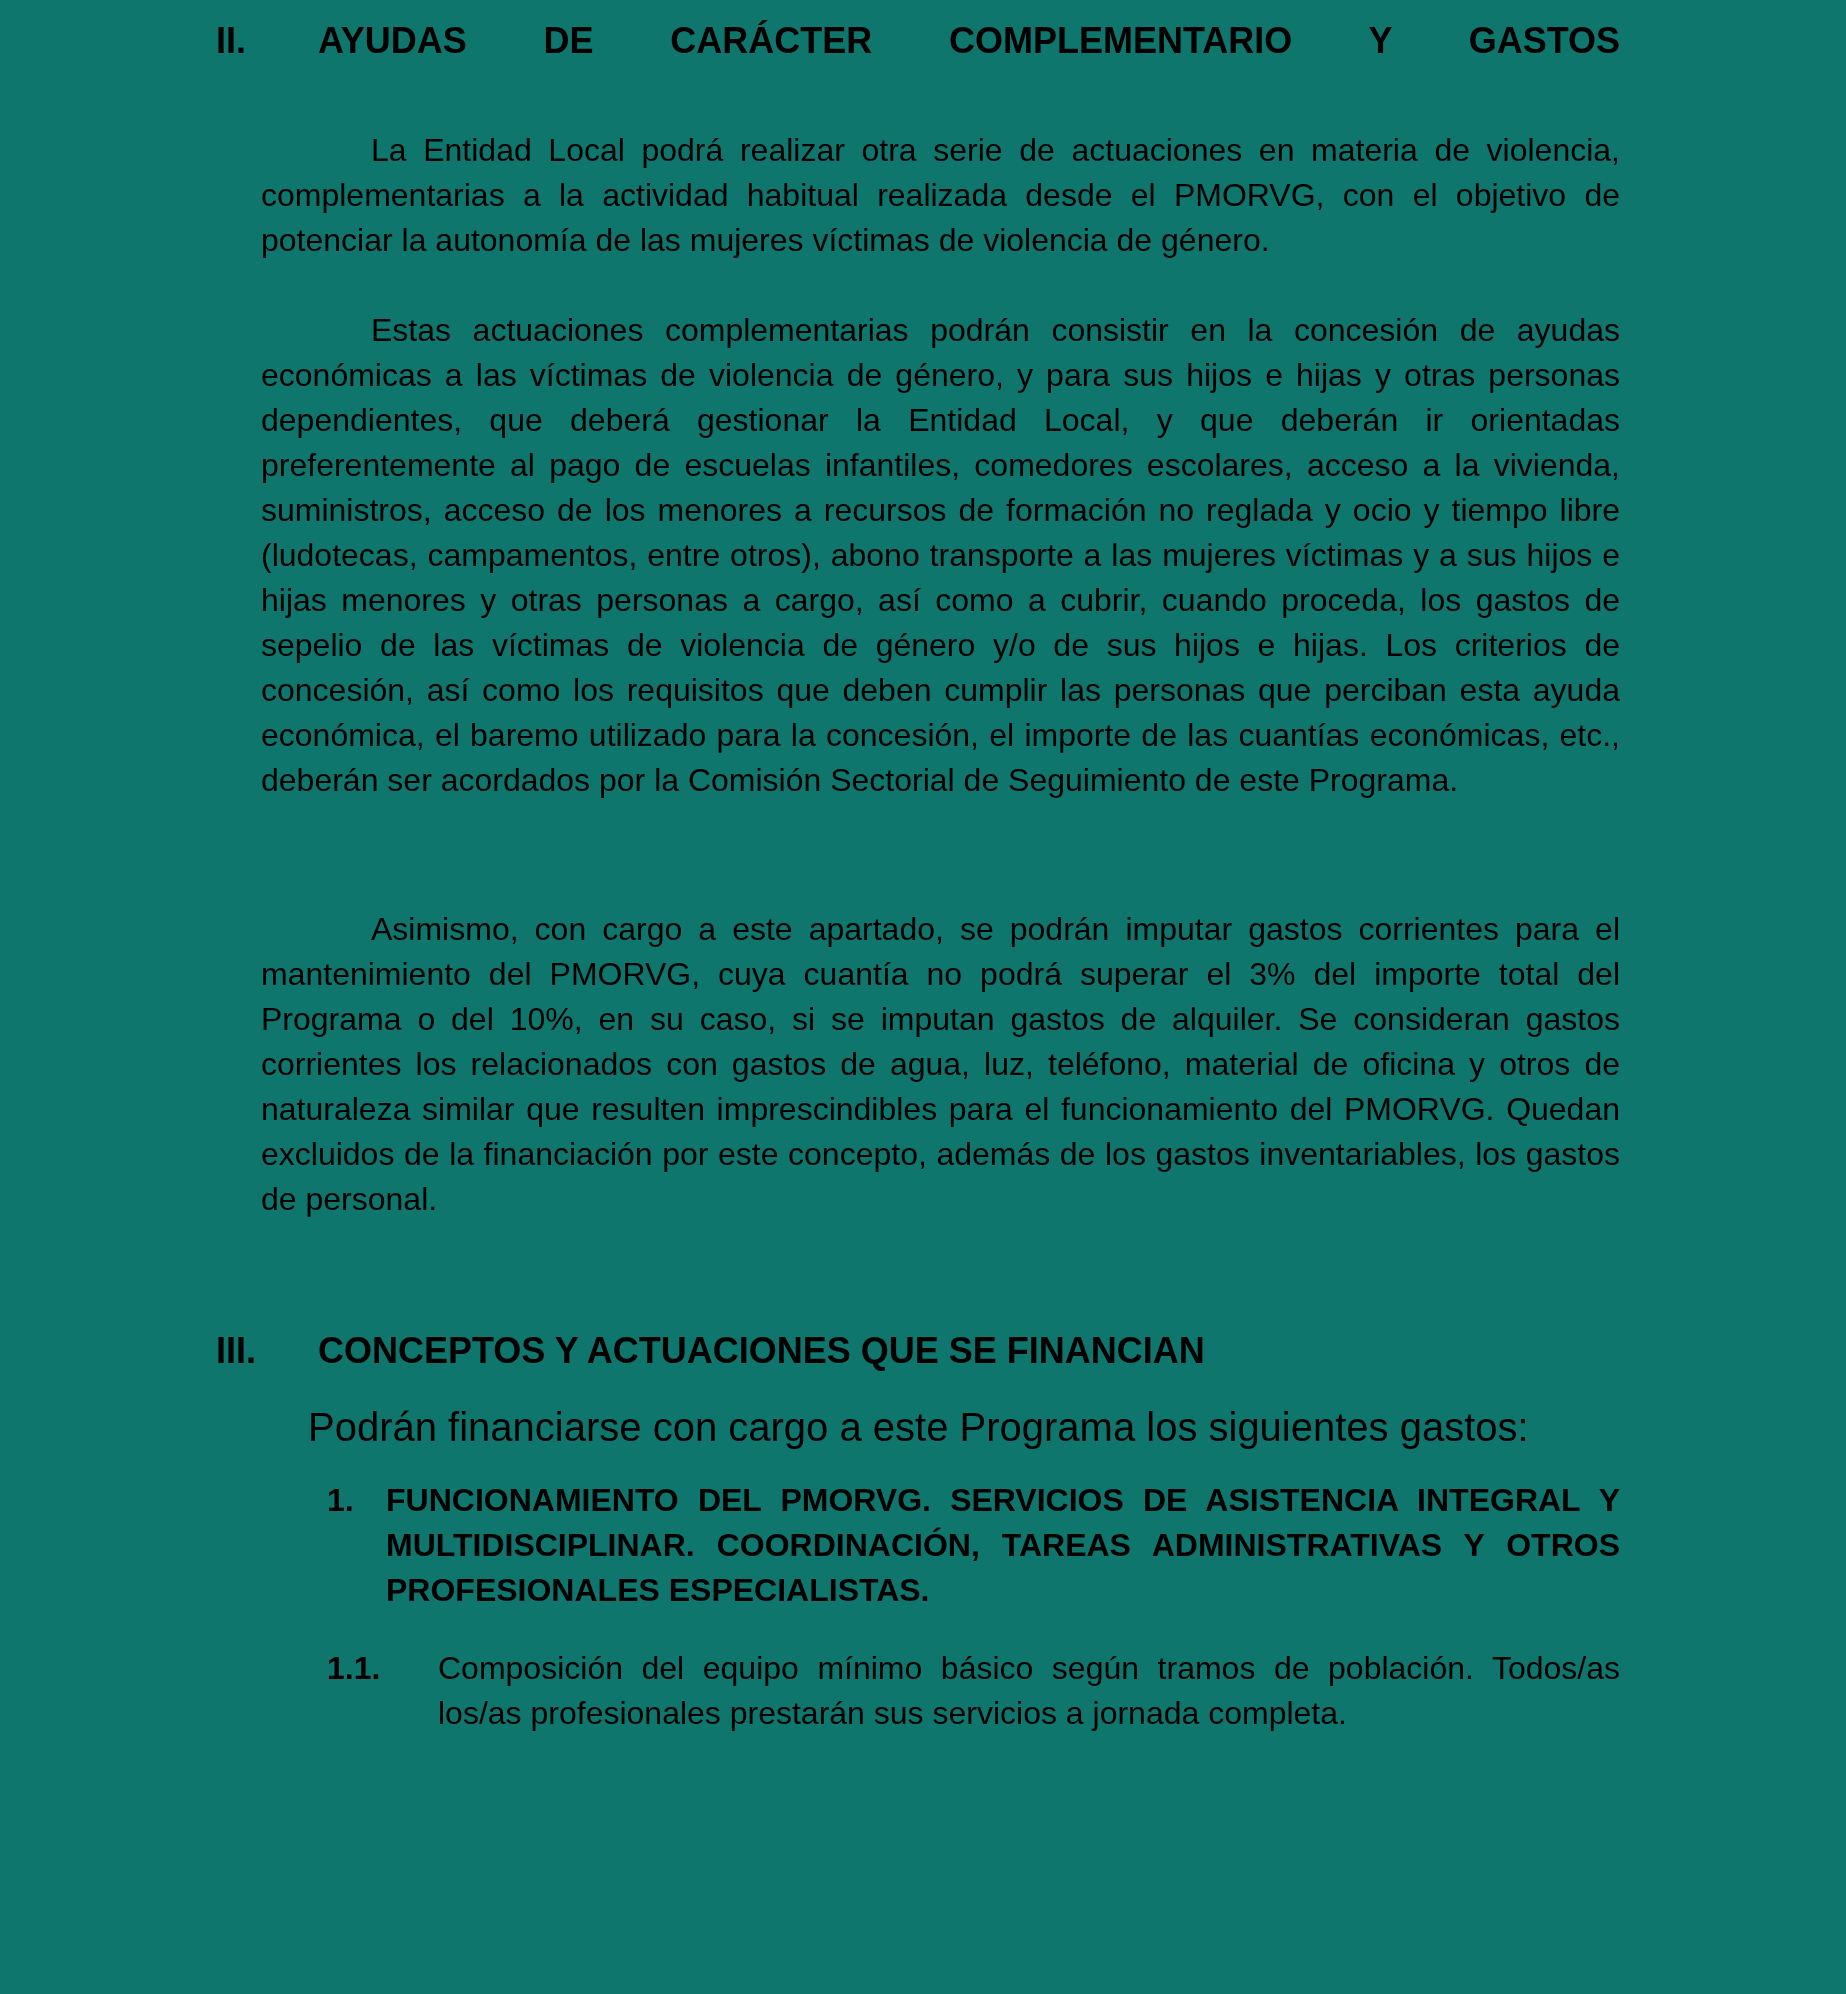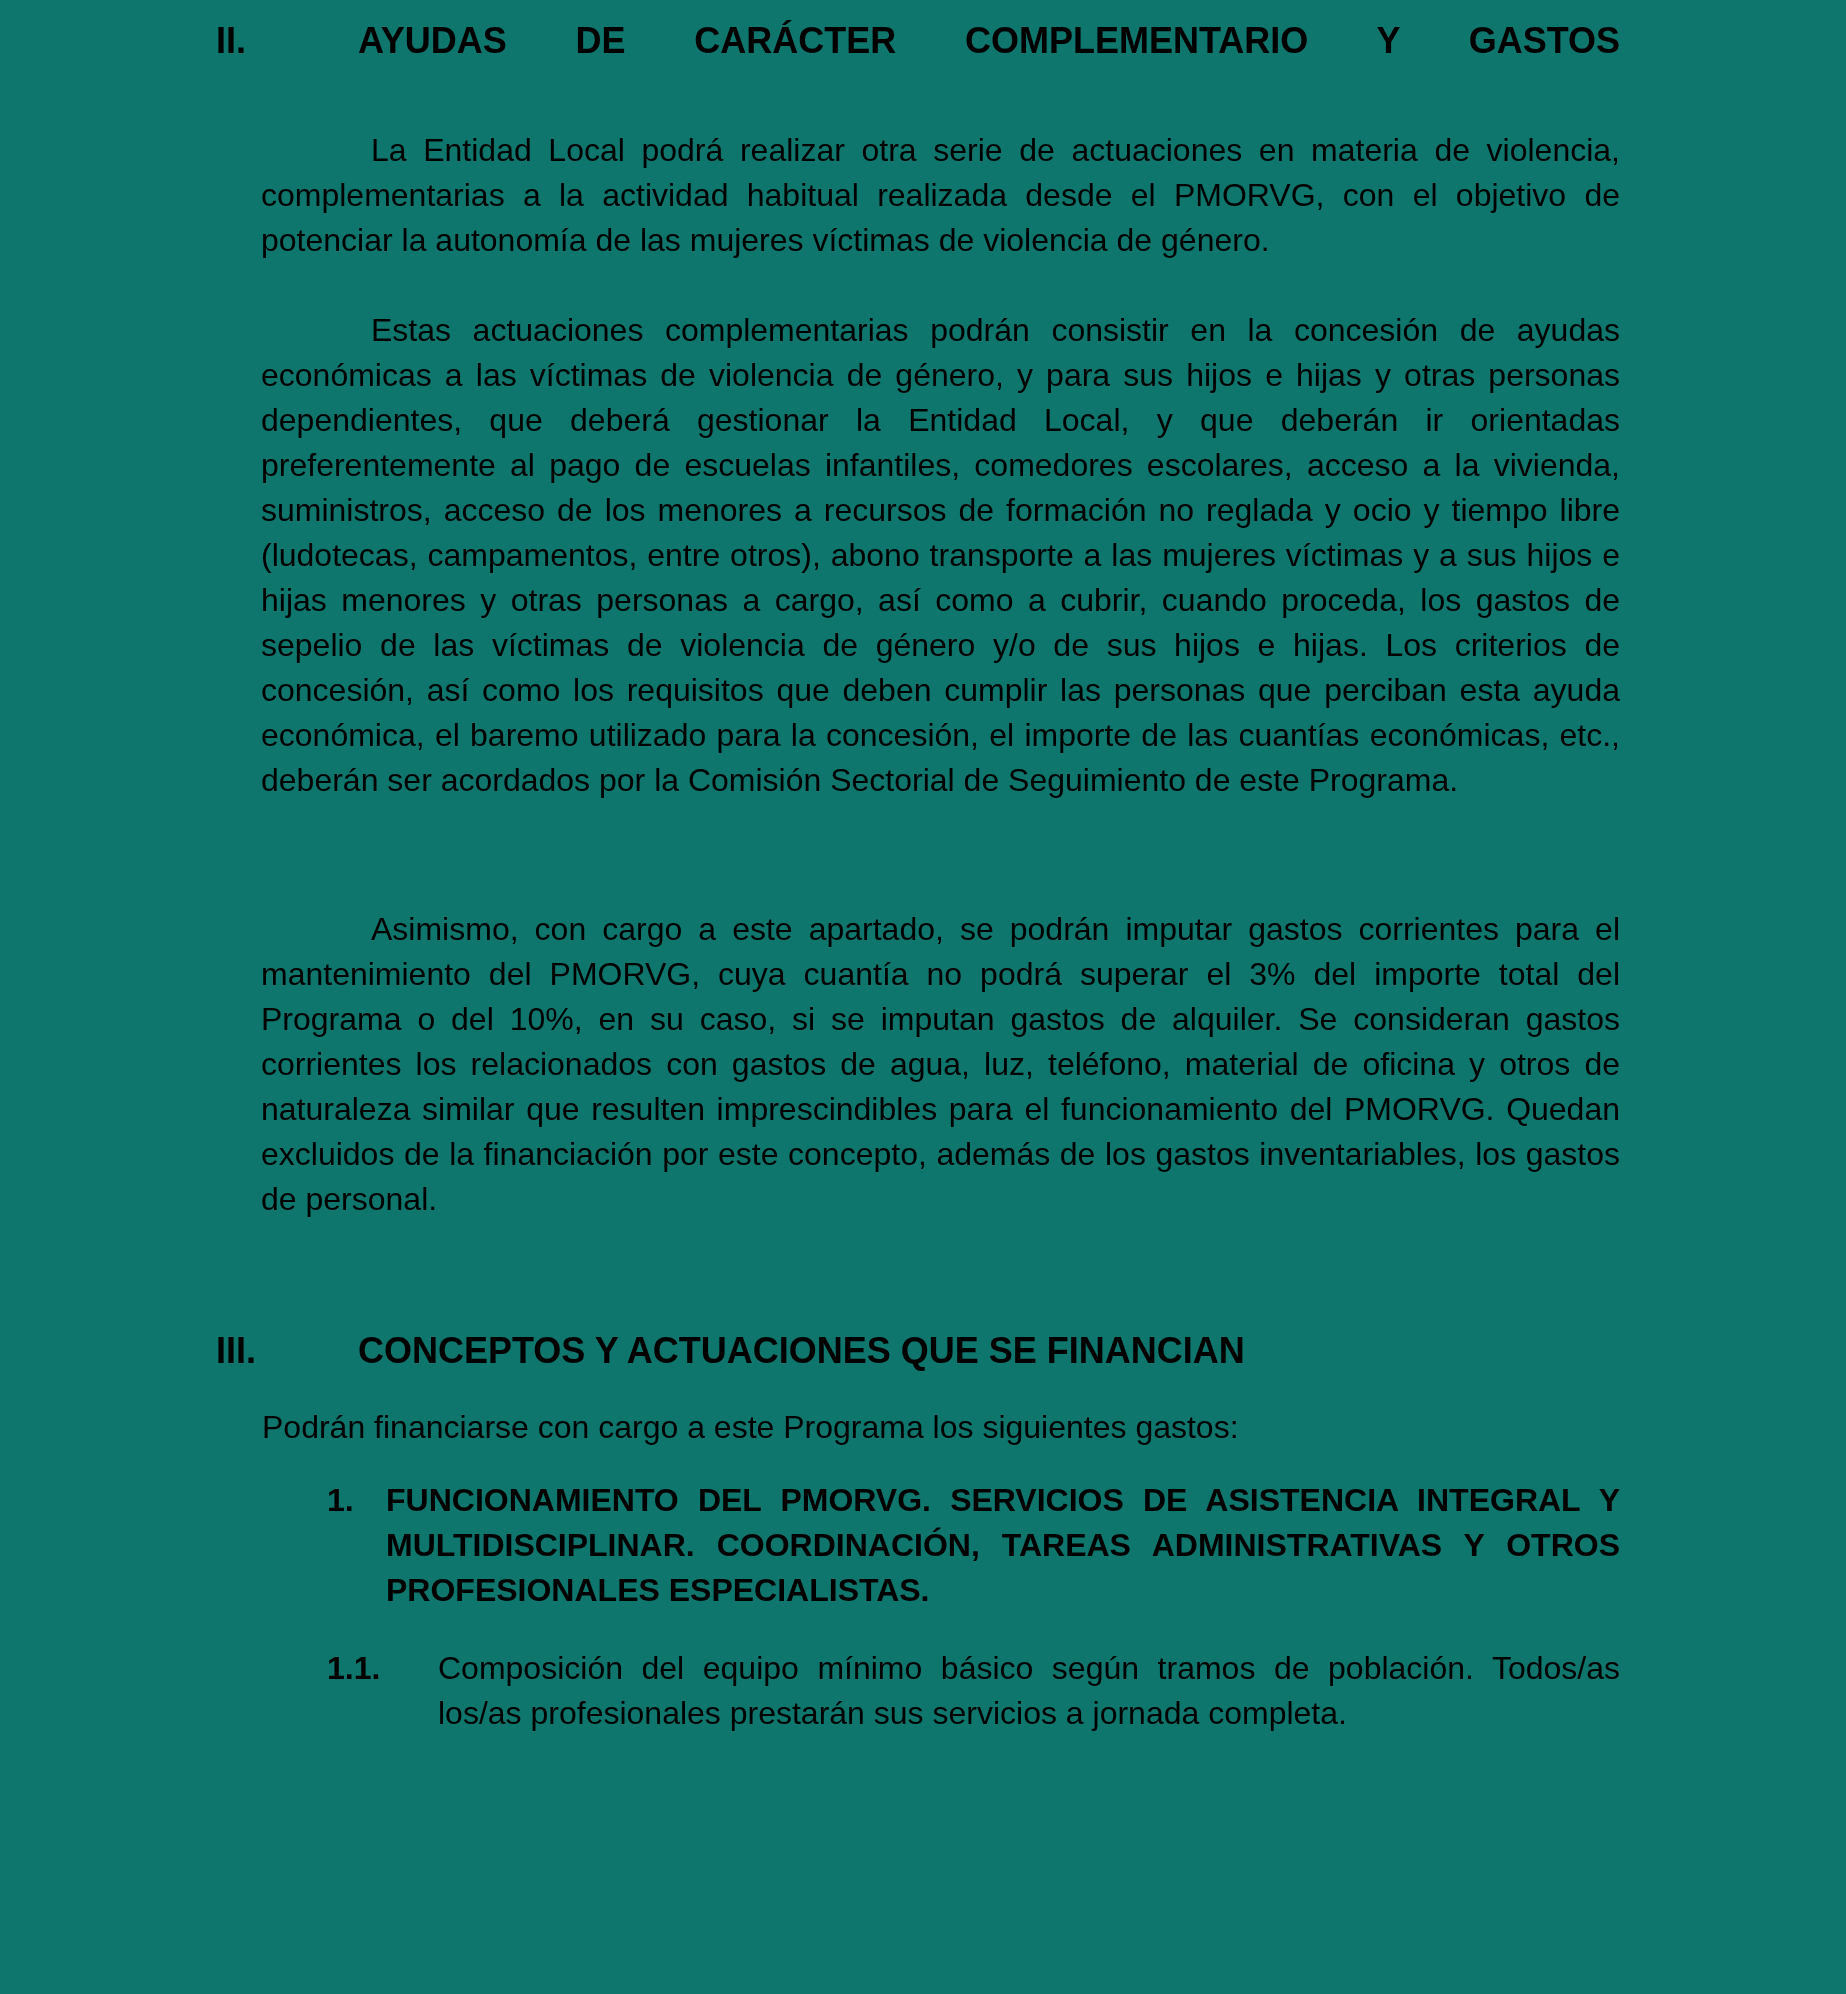--- a/index.html
+++ b/index.html
@@ -26,21 +26,20 @@
     font-size: 36px;
     line-height: 49px;
   }
   .sec-heading .sec-num {
     flex: 0 0 102px;
   }
   .sec-heading .sec-title {
     flex: 1;
     font-size: 36px;
     font-weight: 700;
-    margin-left: 40px;
   }
   .title-line-justify {
     display: block;
     text-align: justify;
     text-align-last: justify;
   }
   .title-line {
     display: block;
   }
 
@@ -54,22 +53,22 @@
   }
   .para-1 { margin-top: 63px; }
   .para-2 { margin-top: 45px; }
   .para-3 { margin-top: 104px; }
 
   
   .h3-heading { margin-top: 104px; }
 
   .intro-para {
     margin-top: 30px;
-    margin-left: 46px;
-    font-size: 32px;
+    margin-left: 92px;
+    font-size: 40px;
     line-height: 45px;
   }
 
   
   .list-item {
     display: flex;
     margin-left: 111px;
     font-size: 32px;
     line-height: 45px;
   }

